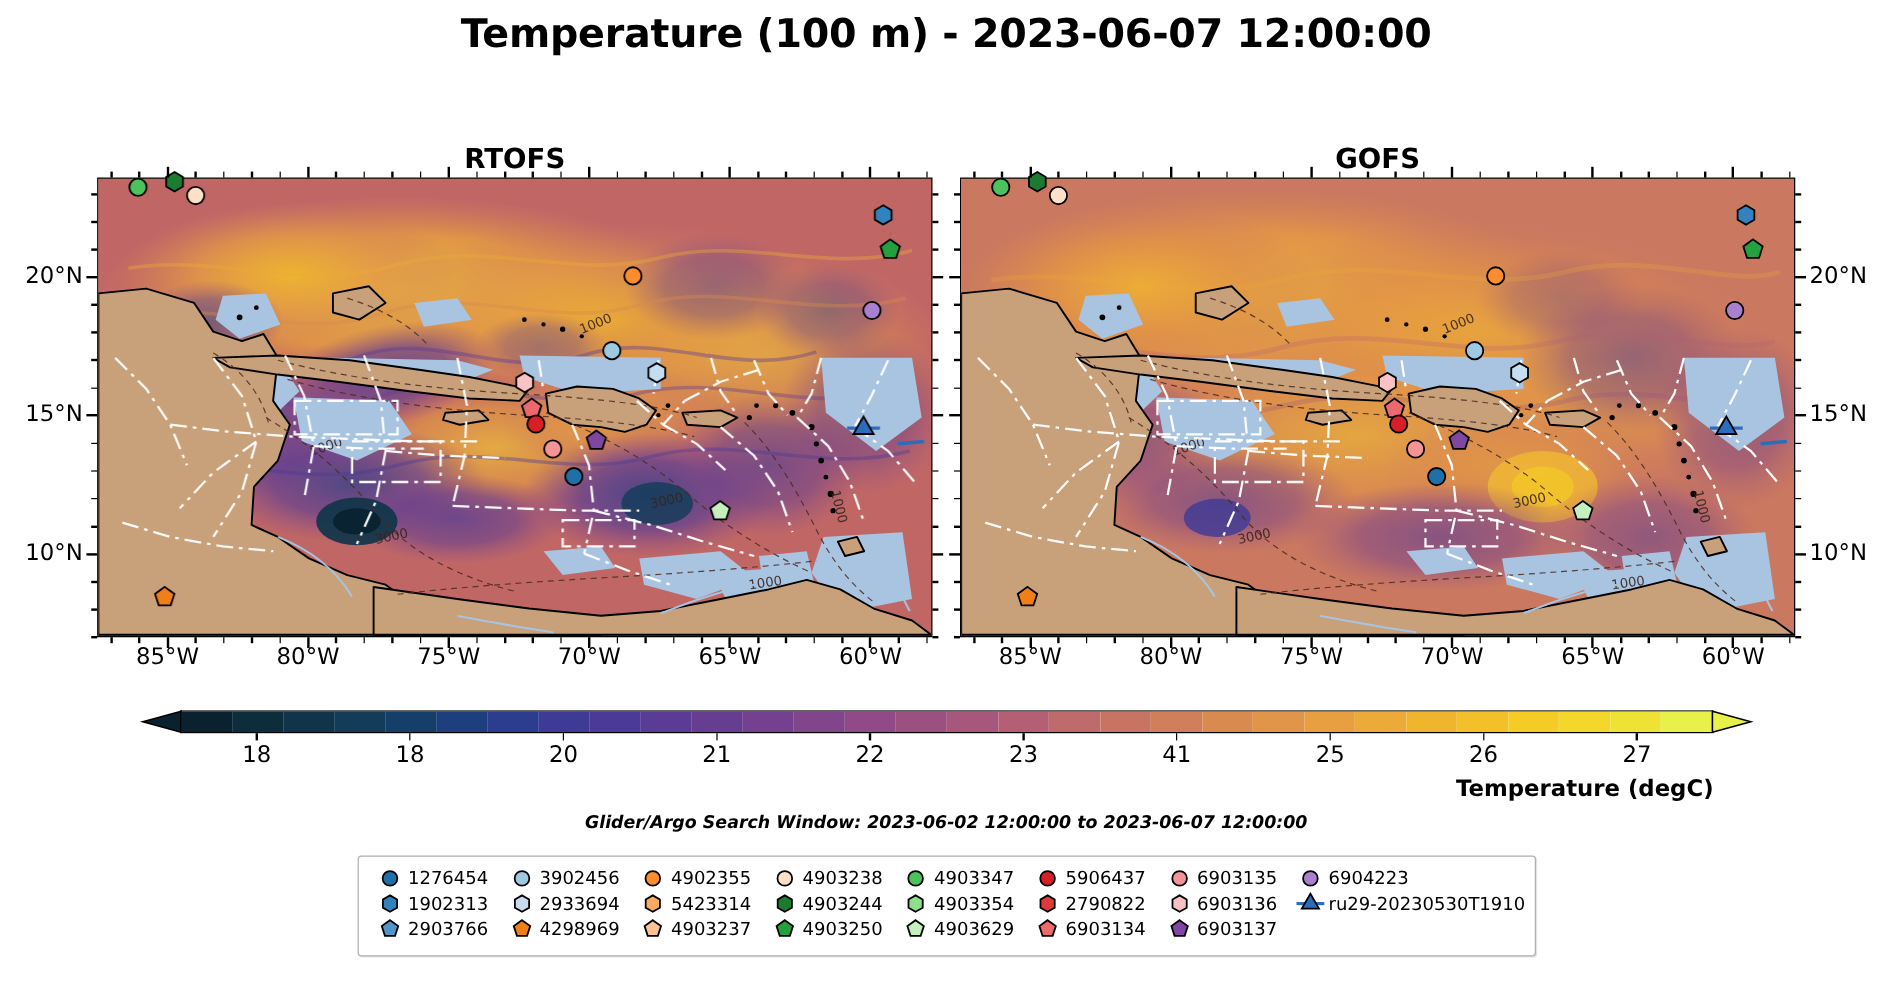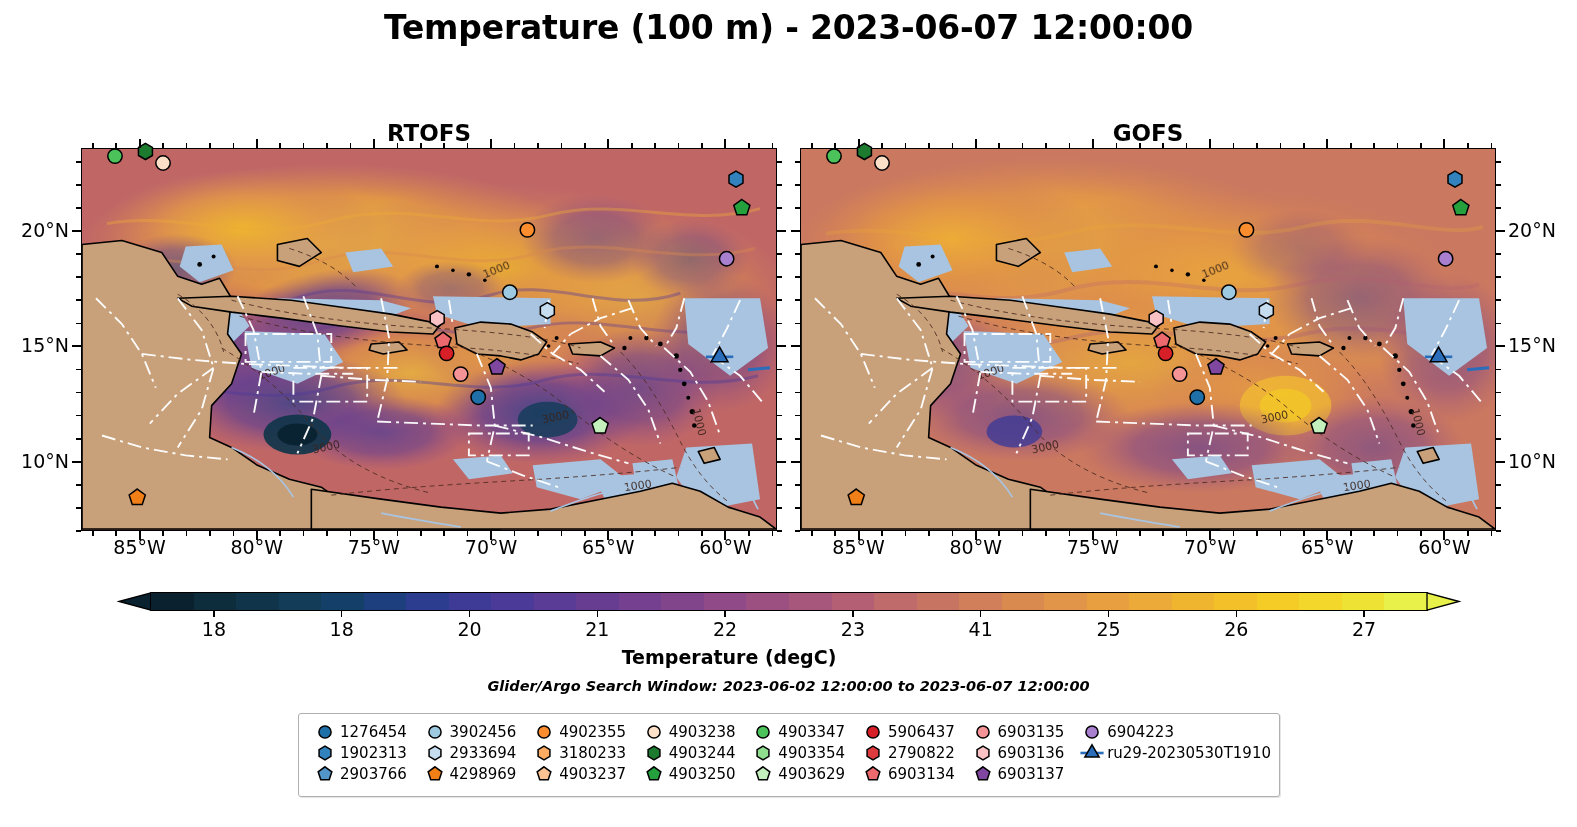--- a/index.html
+++ b/index.html
@@ -49,22 +49,22 @@
   #cbar-wrap{position:absolute;left:119px;top:592px;width:1340px;height:19px;}
   #cbar-body{position:absolute;left:31px;top:0;width:1278px;height:19px;
              border:1.4px solid #000;box-sizing:border-box;display:flex;}
   #cbar-body div{flex:1 1 0;height:100%;}
   .cb-ext{position:absolute;top:0;width:32px;height:19px;}
   #cb-ext-lo{left:0;}
   #cb-ext-hi{right:0;}
   .cb-tick{position:absolute;width:1.6px;height:6px;background:#000;top:19px;}
   .cb-lab{position:absolute;top:26px;font-size:19px;color:#000;
           text-align:center;width:70px;margin-left:-35px;}
-  #cbar-label{position:absolute;left:0;top:646px;width:1428px;text-align:center;
-              font-size:19px;font-weight:bold;color:#000;padding-left:15px;}
+  #cbar-label{position:absolute;left:0;top:646px;width:1428px;text-align:right;
+              font-size:19px;font-weight:bold;color:#000;}
 
   
   #search-window{position:absolute;left:0;top:678px;width:1577px;
     text-align:center;font-size:14.5px;font-weight:bold;font-style:italic;
     color:#000;}
 
   
   #legend{position:absolute;left:298px;top:713px;width:982px;height:84px;
     background:#fff;border:1px solid #b0b0b0;border-radius:3px;
     box-shadow:1px 1px 0 rgba(0,0,0,0.10);box-sizing:border-box;
@@ -920,21 +920,21 @@
         <span class="leg-text">4902355</span>
       </div>
       <div class="leg-item">
         <div class="leg-mark">
           <svg width="24" height="18" viewBox="0 0 24 18">
             <g>
               <polygon points="12.00,2.17 17.92,5.58 17.92,12.42 12.00,15.83 6.08,12.42 6.08,5.58" fill="#fcab62" stroke="#000" stroke-width="1.5"></polygon>
             </g>
           </svg>
         </div>
-        <span class="leg-text">3180233</span>
+        <span class="leg-text">5423314</span>
       </div>
       <div class="leg-item">
         <div class="leg-mark">
           <svg width="24" height="18" viewBox="0 0 24 18">
             <g>
               <polygon points="12.00,1.80 18.85,6.78 16.23,14.82 7.77,14.82 5.15,6.78" fill="#fdc293" stroke="#000" stroke-width="1.5"></polygon>
             </g>
           </svg>
         </div>
         <span class="leg-text">4903237</span>

